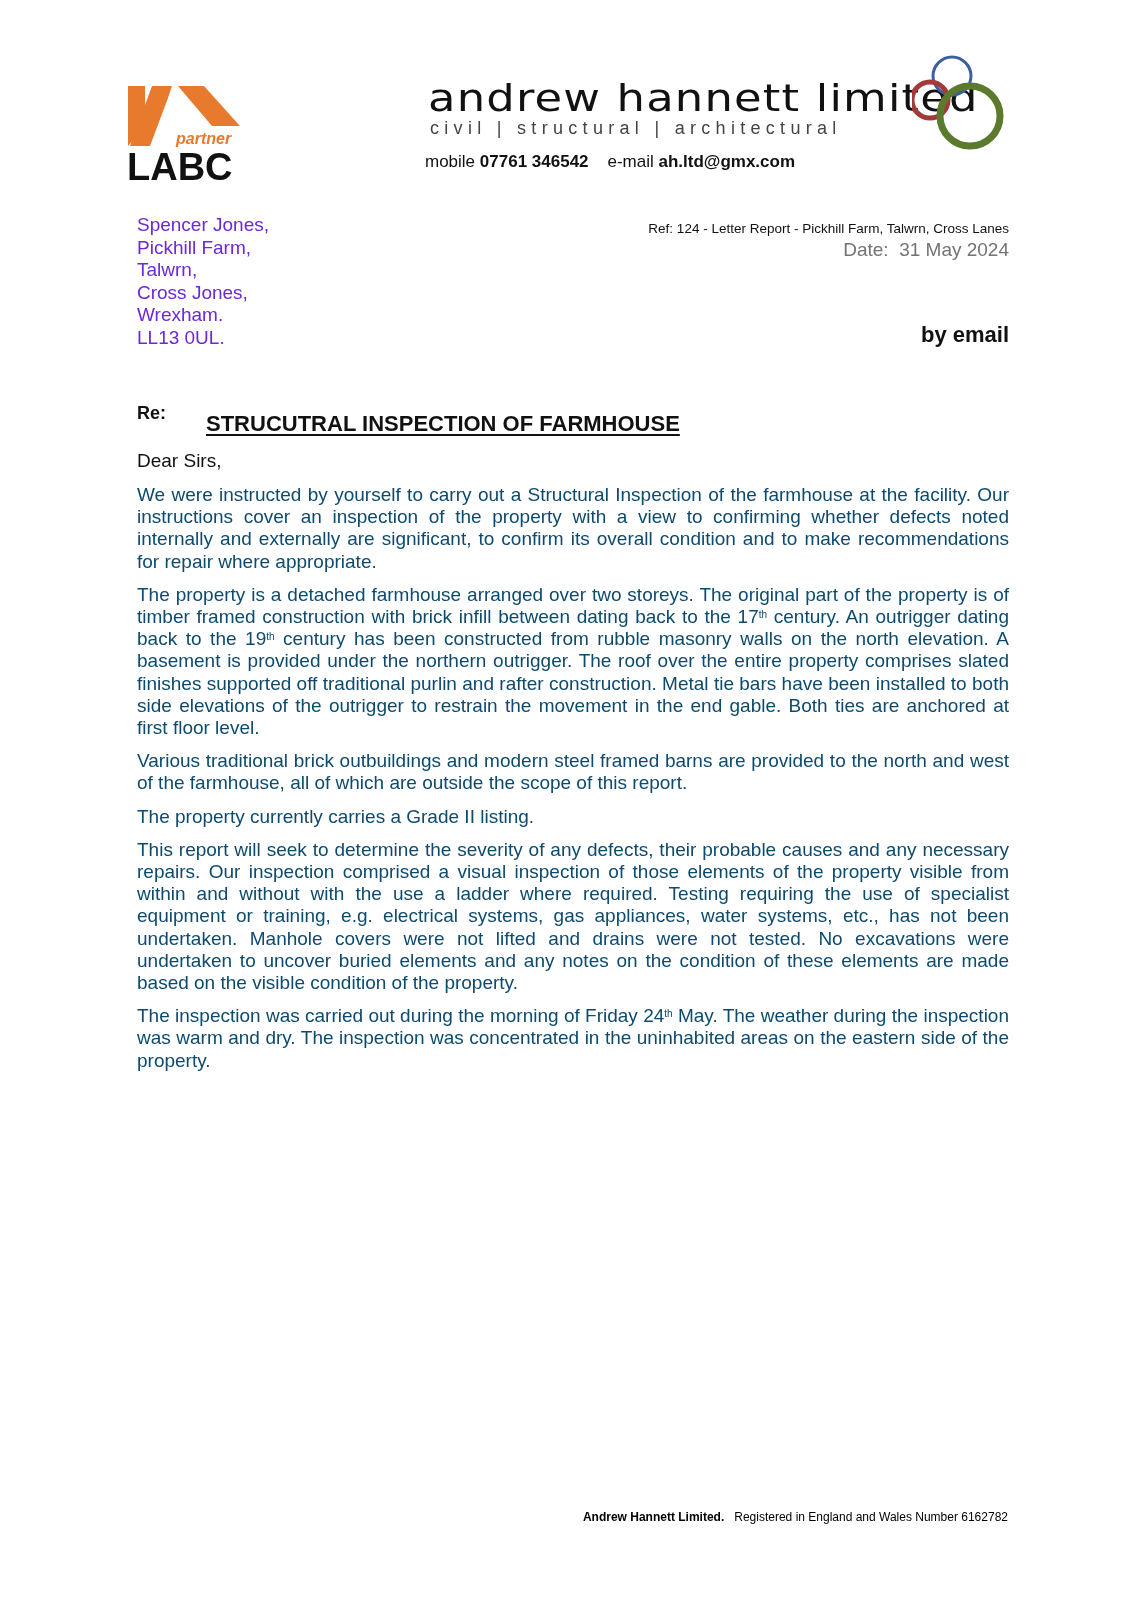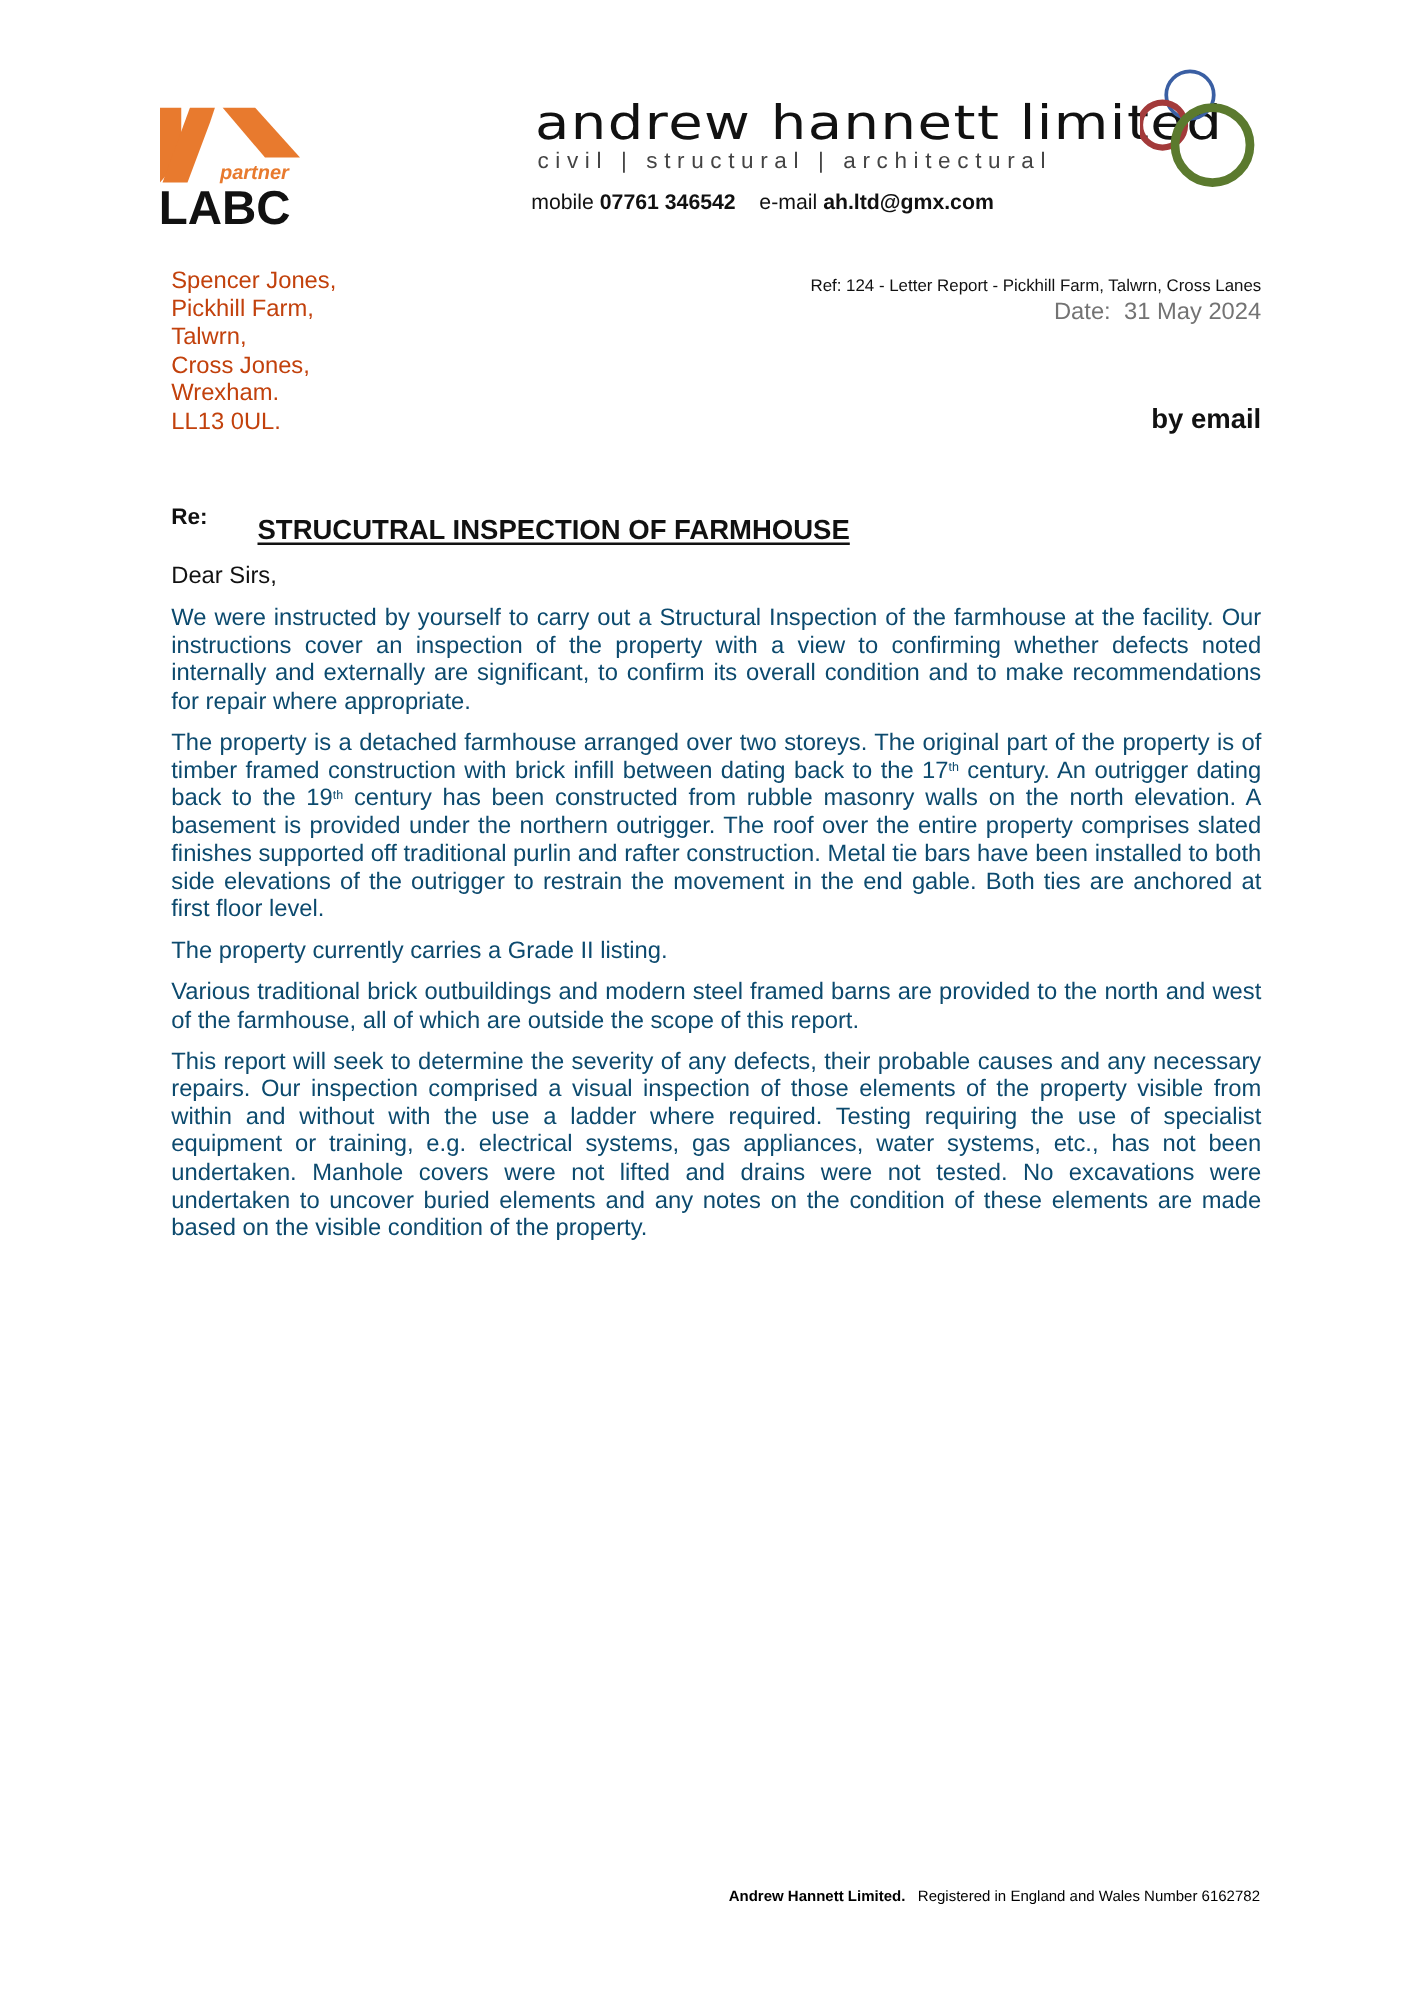--- a/index.html
+++ b/index.html
@@ -10,21 +10,21 @@
     .labc-partner { position: absolute; left: 176px; top: 130px; color: #e87a2e; font-weight: bold; font-size: 16px; font-style: italic; }
     .labc-word { position: absolute; left: 127px; top: 146px; font-weight: 900; font-size: 38px; letter-spacing: 0px; color: #111; }
 
     .company-name { position: absolute; left: 428px; top: 76px; font-size: 38px; font-weight: normal; letter-spacing: 1px; color: #111; font-family: "DejaVu Sans", sans-serif; transform: scaleX(1.18); transform-origin: left center; }
     .company-tagline { position: absolute; left: 430px; top: 118px; font-size: 18px; letter-spacing: 5.3px; color: #444; font-weight: 300; }
     .company-contact { position: absolute; left: 425px; top: 152px; font-size: 17px; color: #111; text-align: center; }
     .company-contact b { font-weight: bold; }
 
     .rings { position: absolute; left: 912px; top: 52px; width: 110px; height: 110px; }
 
-    .address { position: absolute; left: 137px; top: 214px; font-size: 19px; line-height: 22.5px; color: #c2410c; }
+    .address { position: absolute; left: 137px; top: 214px; font-size: 19px; line-height: 22.5px; color: #6d28d9; }
     .address div { white-space: nowrap; }
 
     .ref { position: absolute; right: 121px; top: 221px; font-size: 13.5px; color: #111; white-space: nowrap; }
     .date { position: absolute; right: 121px; top: 239px; font-size: 19px; color: #737373; white-space: nowrap; margin-left: 24px; }
     .by-email { position: absolute; right: 121px; top: 322px; font-size: 22px; font-weight: bold; color: #111; }
 
     .re-label { position: absolute; left: 137px; top: 403px; font-size: 18px; font-weight: bold; }
     .re-subject { position: absolute; left: 206px; top: 399px; font-size: 22px; font-weight: bold; text-decoration: underline; text-decoration-thickness: 2px; text-underline-offset: 3px; margin-top: 12px; }
 
     .salutation { position: absolute; left: 137px; top: 450px; font-size: 19px; text-align: center; }
@@ -85,21 +85,22 @@
 <div class="by-email">by email</div>
 
 <div class="re-label">Re:</div>
 <div class="re-subject">STRUCUTRAL INSPECTION OF FARMHOUSE</div>
 
 <div class="salutation">Dear Sirs,</div>
 
 <div class="body-text">
   <p>We were instructed by yourself to carry out a Structural Inspection of the farmhouse at the facility.  Our instructions cover an inspection of the property with a view to confirming whether defects noted internally and externally are significant, to confirm its overall condition and to make recommendations for repair where appropriate.</p>
   <p><span>The property is a detached farmhouse arranged over two storeys.  The original part of the property is of timber framed construction with brick infill between dating back to the 17</span><sup>th</sup><span> century.  An outrigger dating back to the 19</span><sup>th</sup><span> century has been constructed from rubble masonry walls on the north elevation.  A basement is provided under the northern outrigger.  The roof over the entire property comprises slated finishes supported off traditional purlin and rafter construction.  Metal tie bars have been installed to both side elevations of the outrigger to restrain the movement in the end gable.  Both ties are anchored at first floor level.</span></p>
+  <p>Various traditional brick outbuildings and modern steel framed barns are provided to the north and west of the farmhouse, all of which are outside the scope of this report.</p>
   <p>The property currently carries a Grade II listing.</p>
-  <p>Various traditional brick outbuildings and modern steel framed barns are provided to the north and west of the farmhouse, all of which are outside the scope of this report.</p>
   <p>This report will seek to determine the severity of any defects, their probable causes and any necessary repairs.  Our inspection comprised a visual inspection of those elements of the property visible from within and without with the use a ladder where required.  Testing requiring the use of specialist equipment or training, e.g. electrical systems, gas appliances, water systems, etc., has not been undertaken.  Manhole covers were not lifted and drains were not tested.  No excavations were undertaken to uncover buried elements and any notes on the condition of these elements are made based on the visible condition of the property.</p>
+  <p><span>The inspection was carried out during the morning of Friday 24</span><sup>th</sup><span> May.  The weather during the inspection was warm and dry.  The inspection was concentrated in the uninhabited areas on the eastern side of the property.</span></p>
 </div>
 
 <div class="footer">
   <b>Andrew Hannett Limited.</b>&nbsp;&nbsp;
   <span>Registered in England and Wales Number 6162782</span>
 </div>
 
 </body></html>

